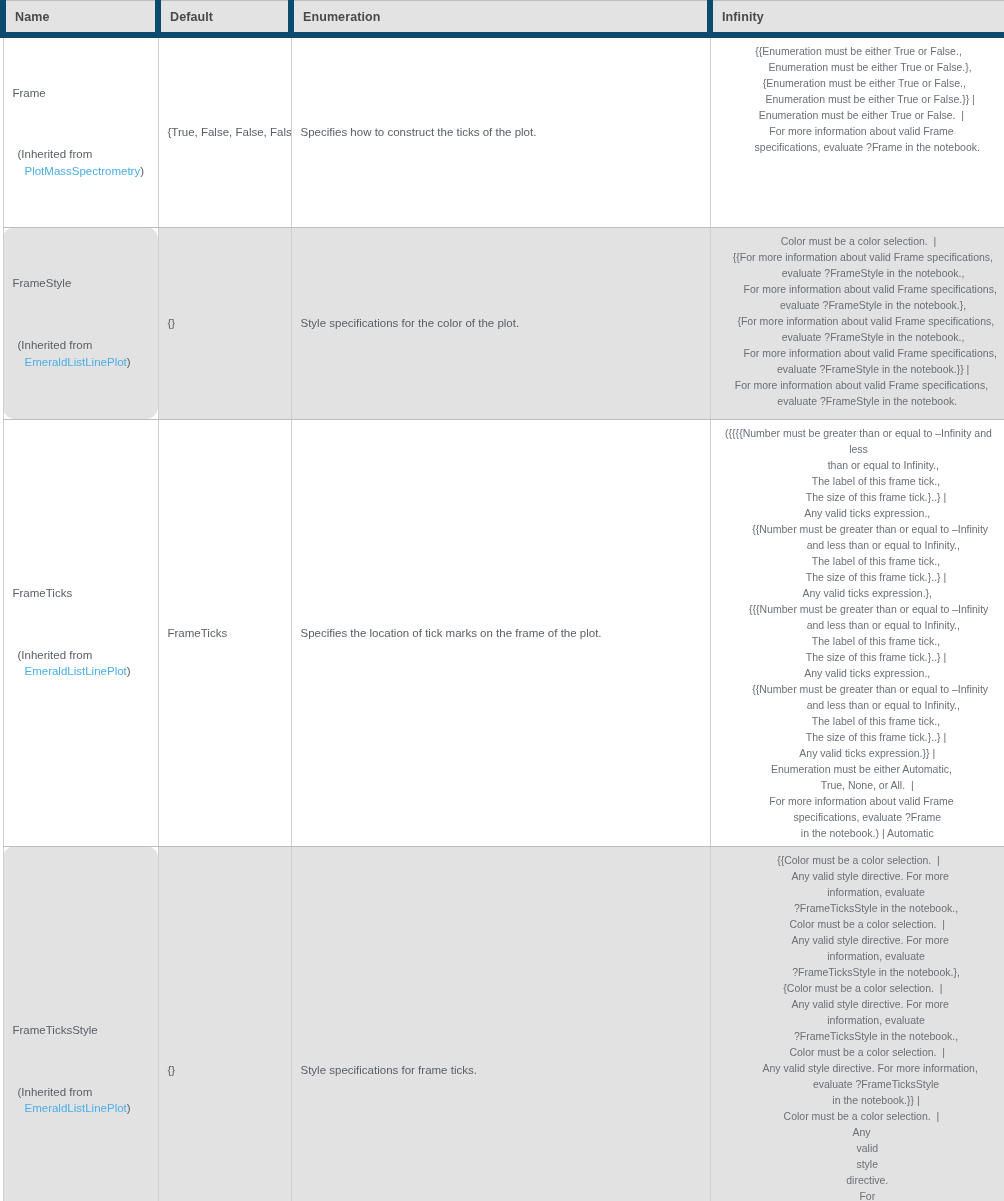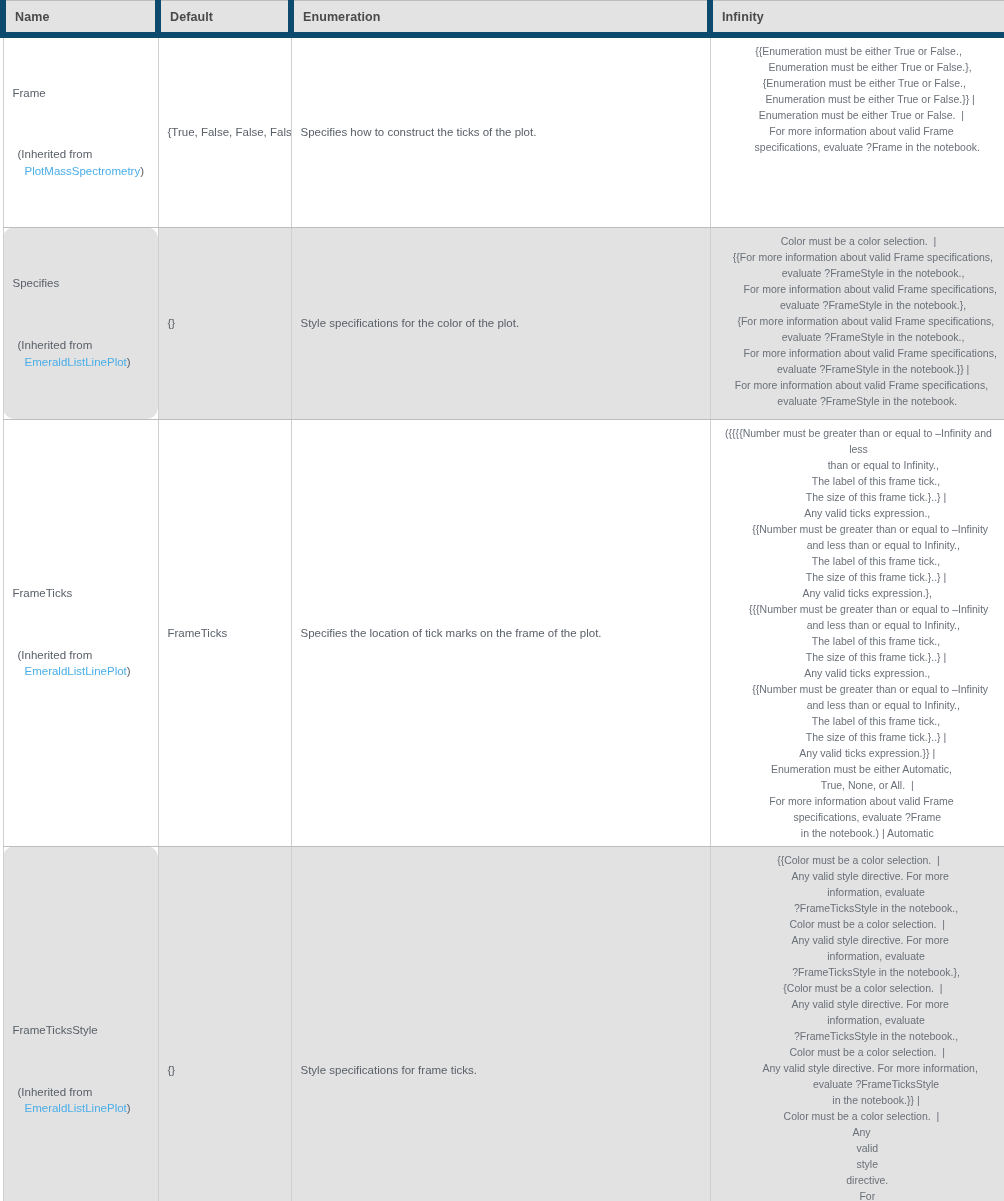--- a/index.html
+++ b/index.html
@@ -145,21 +145,21 @@
     {Enumeration must be either True or False.,
         Enumeration must be either True or False.}} |
   Enumeration must be either True or False.  |
   For more information about valid Frame
       specifications, evaluate ?Frame in the notebook.</span>
         </td>
     </tr>
 
     <tr class="row-alt" style="height:192px;">
       <td class="cell-name">
-        <span class="name-title">Specifies</span>
+        <span class="name-title">FrameStyle</span>
         <span class="name-inherit">(Inherited from</span>
         <span class="name-inherit-link-line"><a class="inherit-link">EmeraldListLinePlot</a><span>)</span></span>
       </td>
       <td class="cell-default">{}</td>
       <td class="cell-desc">Style specifications for the color of the plot.</td>
       <td class="cell-pattern">
           <span class="pattern-block">Color must be a color selection.  |
    {{For more information about valid Frame specifications,
           evaluate ?FrameStyle in the notebook.,
         For more information about valid Frame specifications,

